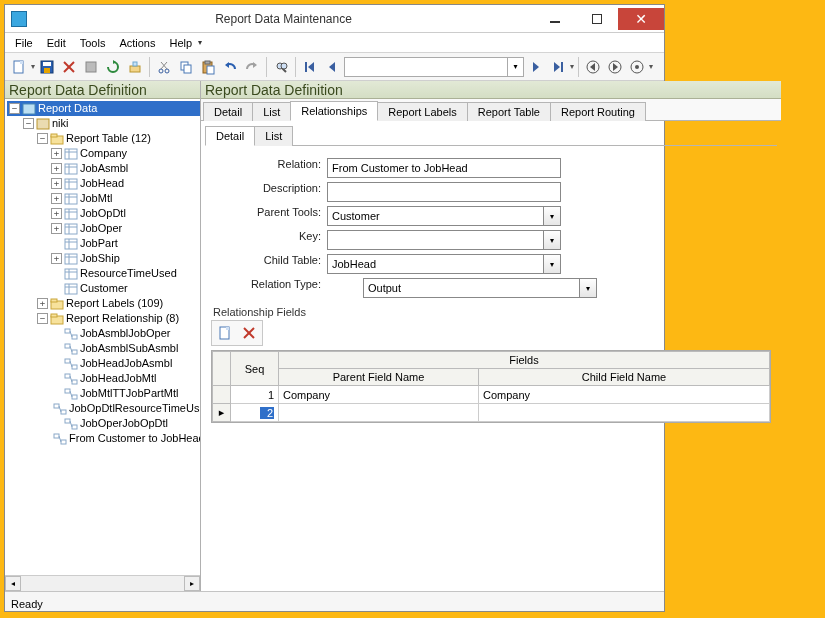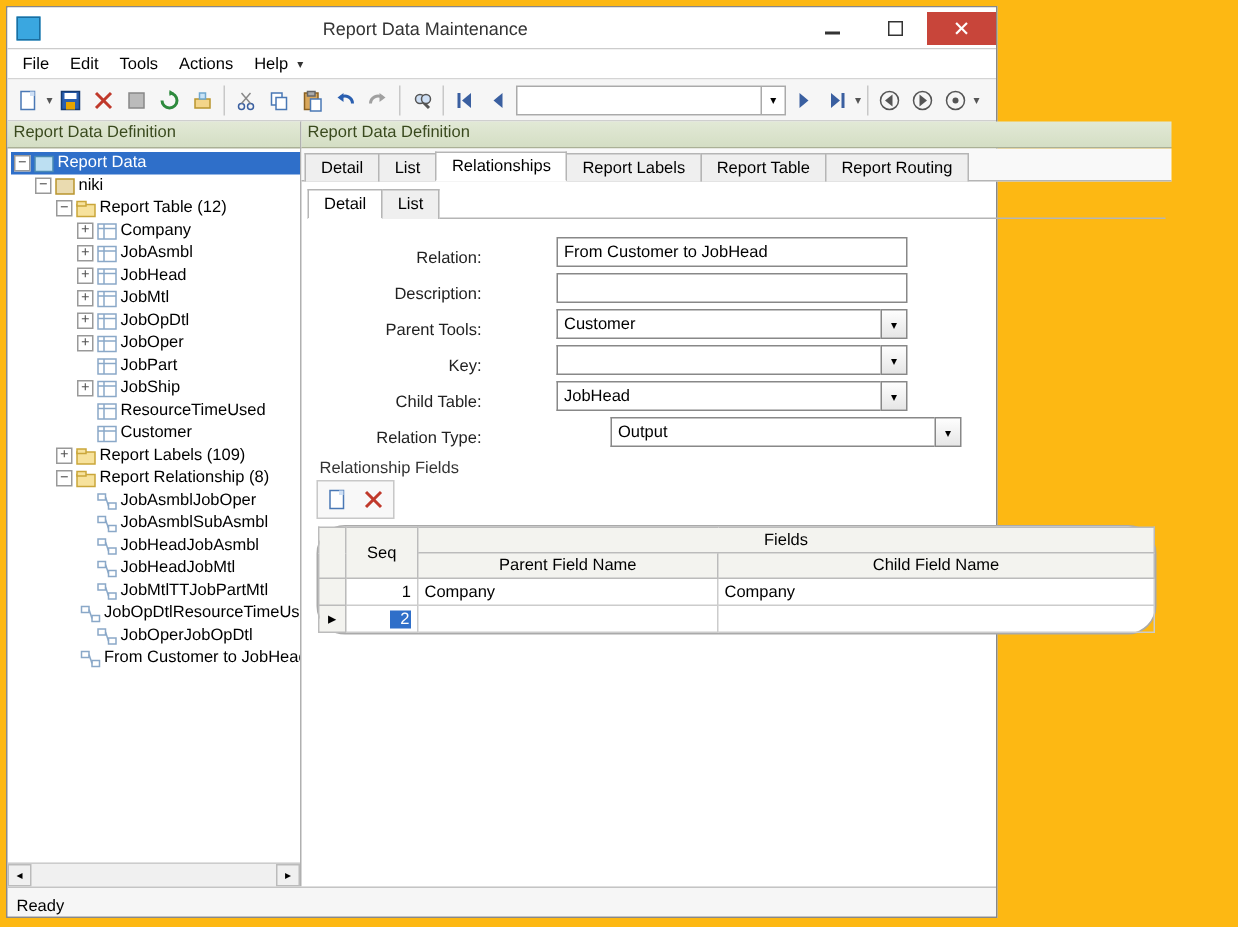--- a/index.html
+++ b/index.html
@@ -27,21 +27,21 @@
 
 .toolbar { height: 28px; display: flex; align-items: center; padding: 2px 4px; gap: 2px; background: #f6f6f6; border-bottom: 1px solid #cfcfcf; }
 .toolbar .tb { width: 20px; height: 20px; display: flex; align-items: center; justify-content: center; cursor: default; border: 1px solid transparent; }
 .toolbar .sep { width: 1px; height: 20px; background: #c8c8c8; margin: 0 2px; }
 .toolbar .combo { width: 180px; height: 20px; border: 1px solid #aaa; background: #fff; display: flex; align-items: center; justify-content: flex-end; }
 .toolbar .combo .cbtn { width: 16px; height: 18px; border-left: 1px solid #aaa; display: flex; align-items: center; justify-content: center; font-size: 8px; }
 
 
 .main { flex: 1; display: flex; min-height: 0; }
 .left-pane { width: 196px; display: flex; flex-direction: column; border-right: 1px solid #b0b0b0; }
-.pane-header { background: linear-gradient(#e2e9d6, #d4dec4); border-bottom: 1px solid #aab096; height: 18px; padding: 1px 4px; color: #3a4a1e; font-size: 11px; }
+.pane-header { background: linear-gradient(#e2e9d6, #d4dec4); border-bottom: 1px solid #aab096; height: 18px; padding: 1px 4px; color: #3a4a1e; font-size: 14px; }
 .tree { flex: 1; overflow: auto; background: #fff; padding: 2px 0; }
 .tree ul { list-style: none; margin: 0; padding: 0 0 0 14px; }
 .tree > ul { padding-left: 2px; }
 .tree li { white-space: nowrap; line-height: 15px; }
 .tree .row { display: flex; align-items: center; gap: 2px; padding: 0 2px; }
 .tree .row.selected { background: #2f6fc9; color: #fff; }
 .tree .exp { width: 11px; height: 11px; border: 1px solid #999; background: #fff; color: #555; font-size: 9px; line-height: 9px; text-align: center; cursor: default; font-family: monospace; }
 .tree .exp.blank { border: none; background: transparent; }
 .tree .nicon { width: 14px; height: 12px; display: inline-flex; align-items: center; justify-content: center; }
 .tree .nicon svg { display: block; }
@@ -54,21 +54,21 @@
 .right-pane { flex: 1; display: flex; flex-direction: column; }
 .tabrow { display: flex; align-items: flex-end; height: 22px; background: #f9f9f9; border-bottom: 1px solid #b5b5b5; padding-left: 2px; gap: 0; }
 .tab { padding: 3px 10px; border: 1px solid #b5b5b5; border-bottom: none; background: #efefef; margin-right: -1px; cursor: default; position: relative; top: 1px; }
 .tab.active { background: #fff; border-bottom: 1px solid #fff; z-index: 1; }
 
 .subtab-wrap { padding: 4px 4px 0 4px; }
 .subtabrow { display: flex; border-bottom: 1px solid #b5b5b5; }
 .subtabrow .tab { top: 1px; }
 
 .form-area { flex: 1; padding: 12px 10px 6px 10px; overflow: auto; }
-.form-row { display: flex; align-items: flex-end; margin-bottom: 4px; gap: 44px; }
+.form-row { display: flex; align-items: flex-start; margin-bottom: 4px; }
 .form-row label { width: 96px; text-align: right; padding-right: 6px; color: #222; }
 .form-row .fld { width: 234px; height: 20px; border: 1px solid #888; background: #fff; padding: 2px 4px; display: flex; align-items: center; }
 .form-row .sel { display: flex; }
 .form-row .sel .fld { flex: 1; border-right: none; }
 .form-row .sel .ddbtn { width: 18px; height: 20px; border: 1px solid #888; background: linear-gradient(#fefefe,#e6e6e6); display: flex; align-items: center; justify-content: center; font-size: 8px; cursor: default; }
 
 .section-label { margin: 8px 0 2px 2px; color: #333; }
 .mini-toolbar { display: flex; gap: 2px; border: 1px solid #c8c8c8; padding: 2px; width: fit-content; background: #f8f8f8; margin-bottom: 4px; }
 .mini-toolbar .mtb { width: 22px; height: 20px; display: flex; align-items: center; justify-content: center; border: 1px solid transparent; cursor: default; }
 
@@ -637,21 +637,21 @@
                 </svg>
               </div>
           <div class="mtb">
                 <svg width="14" height="14">
                   <line x1="2" y1="2" x2="12" y2="12" stroke="#c0392b" stroke-width="2"></line>
                   <line x1="12" y1="2" x2="2" y2="12" stroke="#c0392b" stroke-width="2"></line>
                 </svg>
               </div>
         </div>
 
-        <div class="grid" style="width:560px;border-radius:19px;">
+        <div class="grid" style="width:560px;">
           <table>
             <thead>
               <tr>
                 <th rowspan="2" style="width:18px;"></th>
                 <th rowspan="2" style="width:48px;">Seq</th>
                 <th colspan="2">Fields</th>
               </tr>
               <tr>
                 <th style="width:200px;">Parent Field Name</th>
                 <th>Child Field Name</th>

